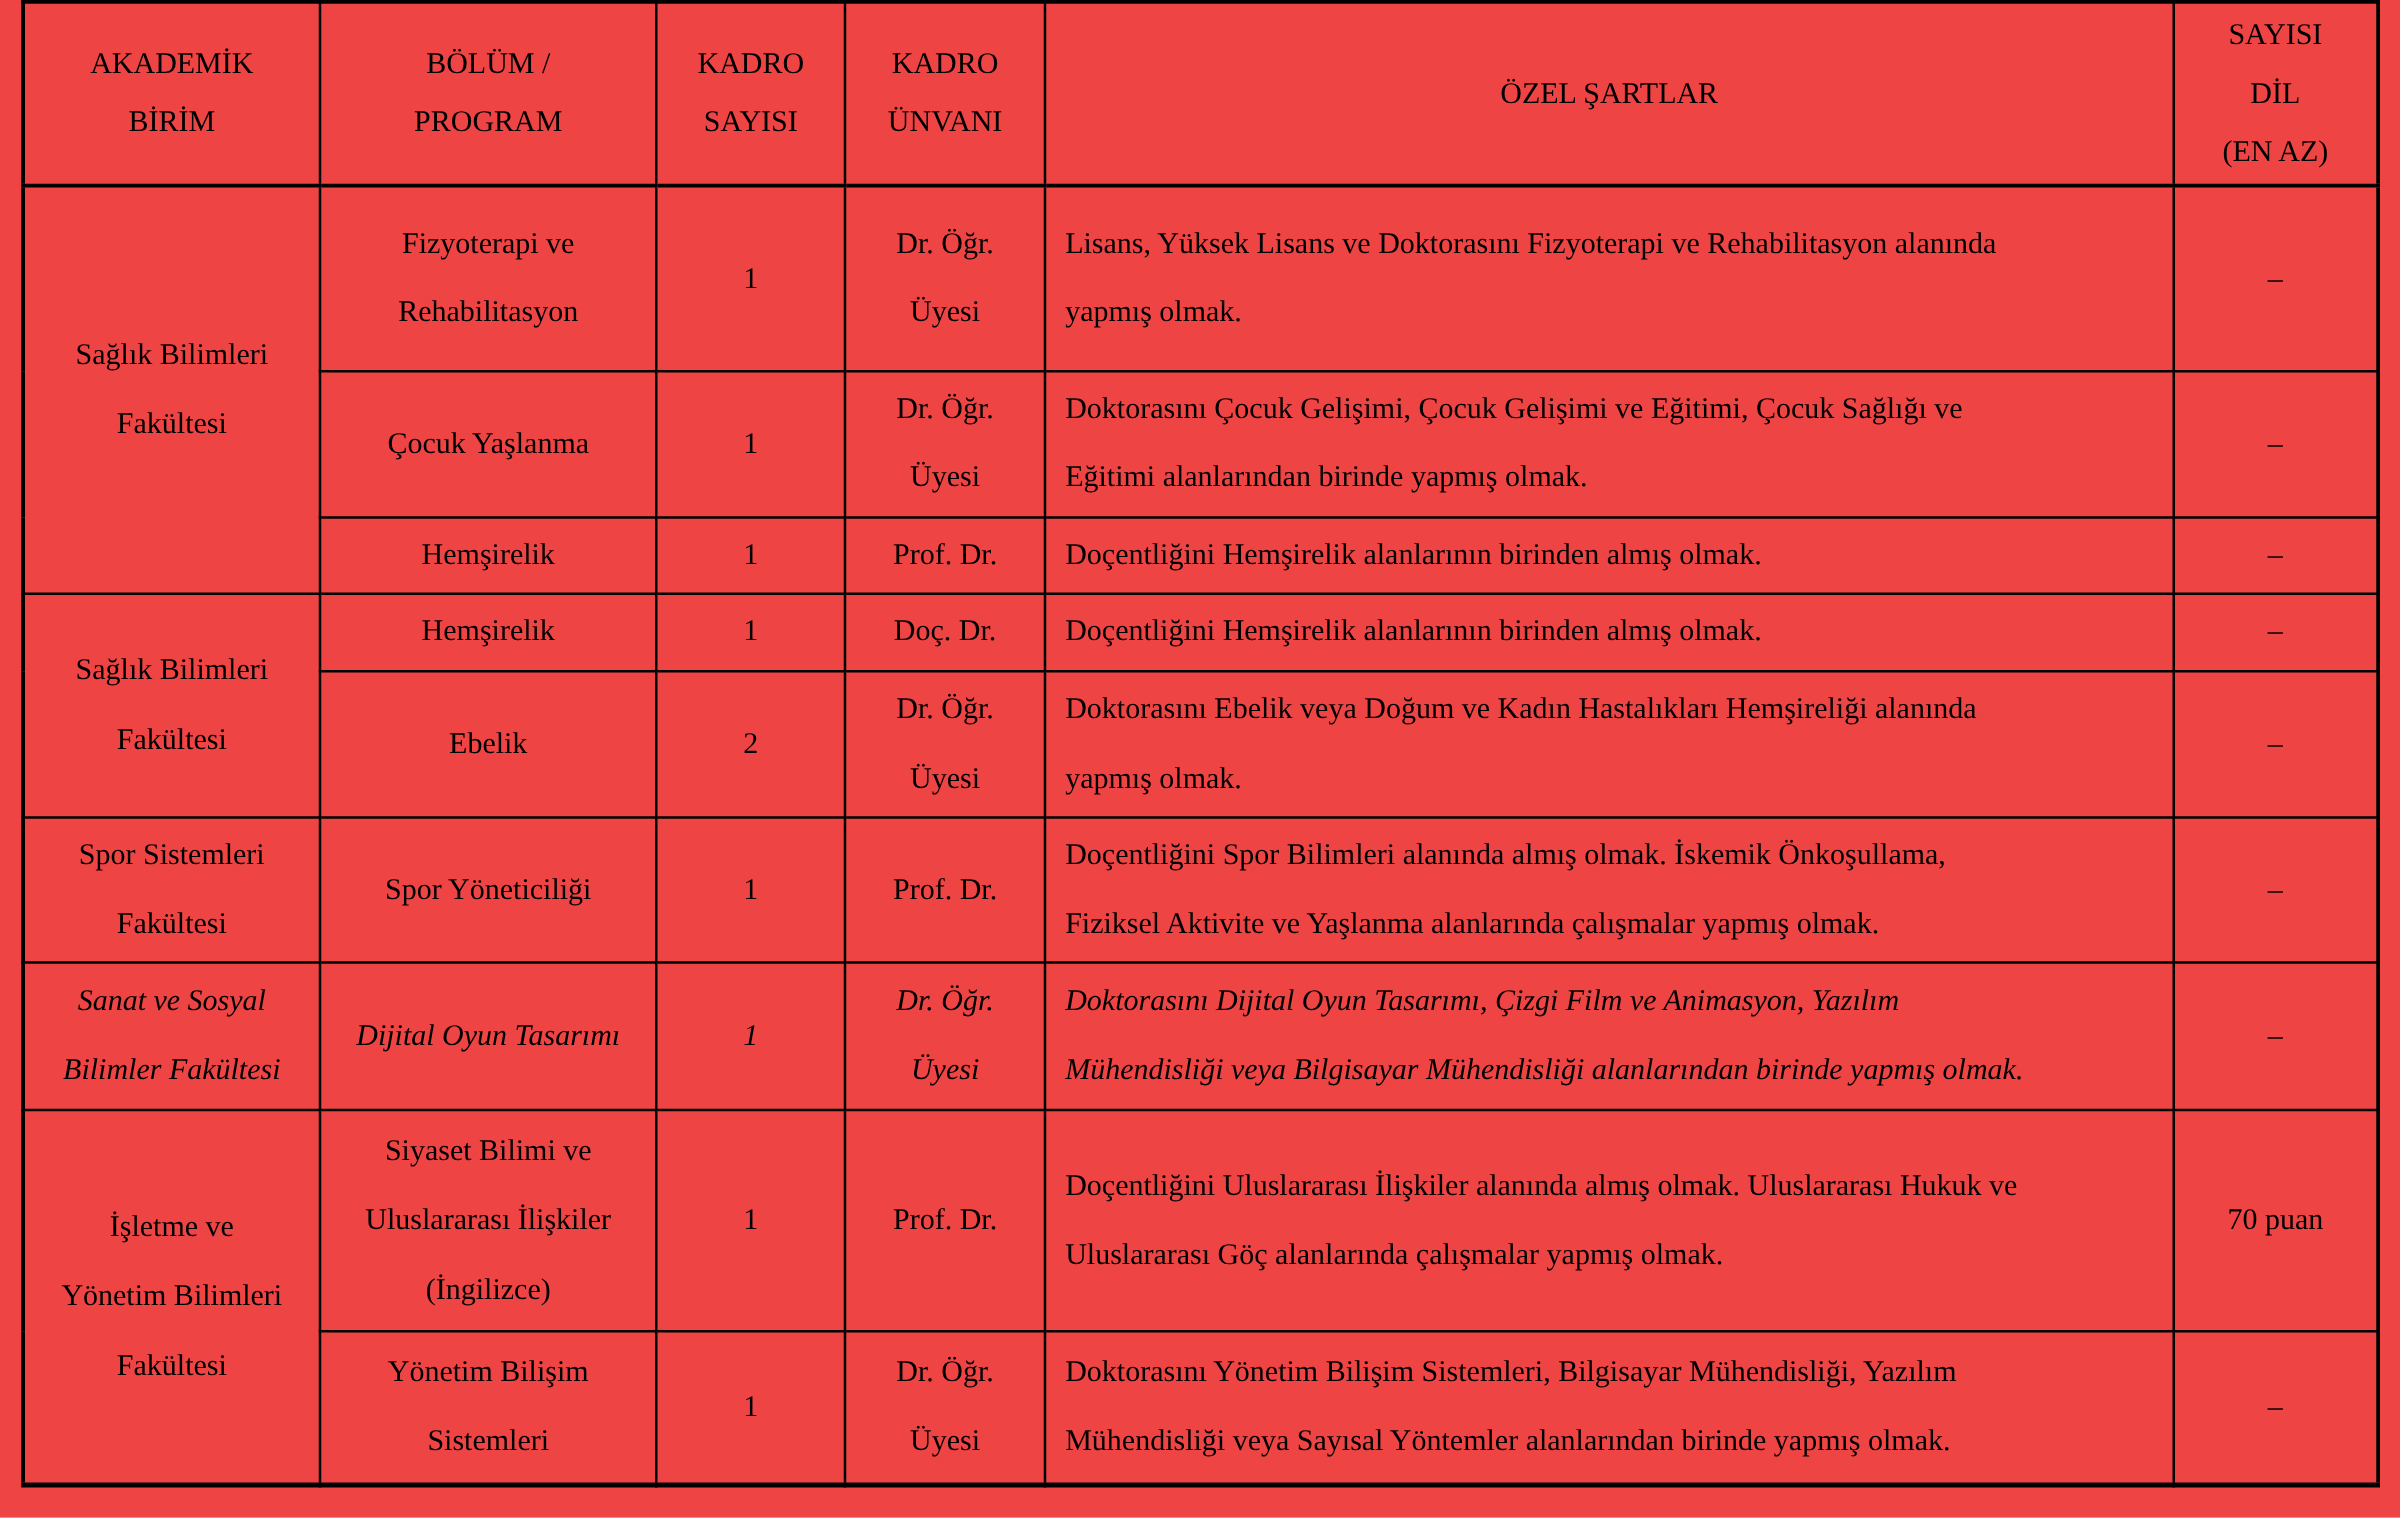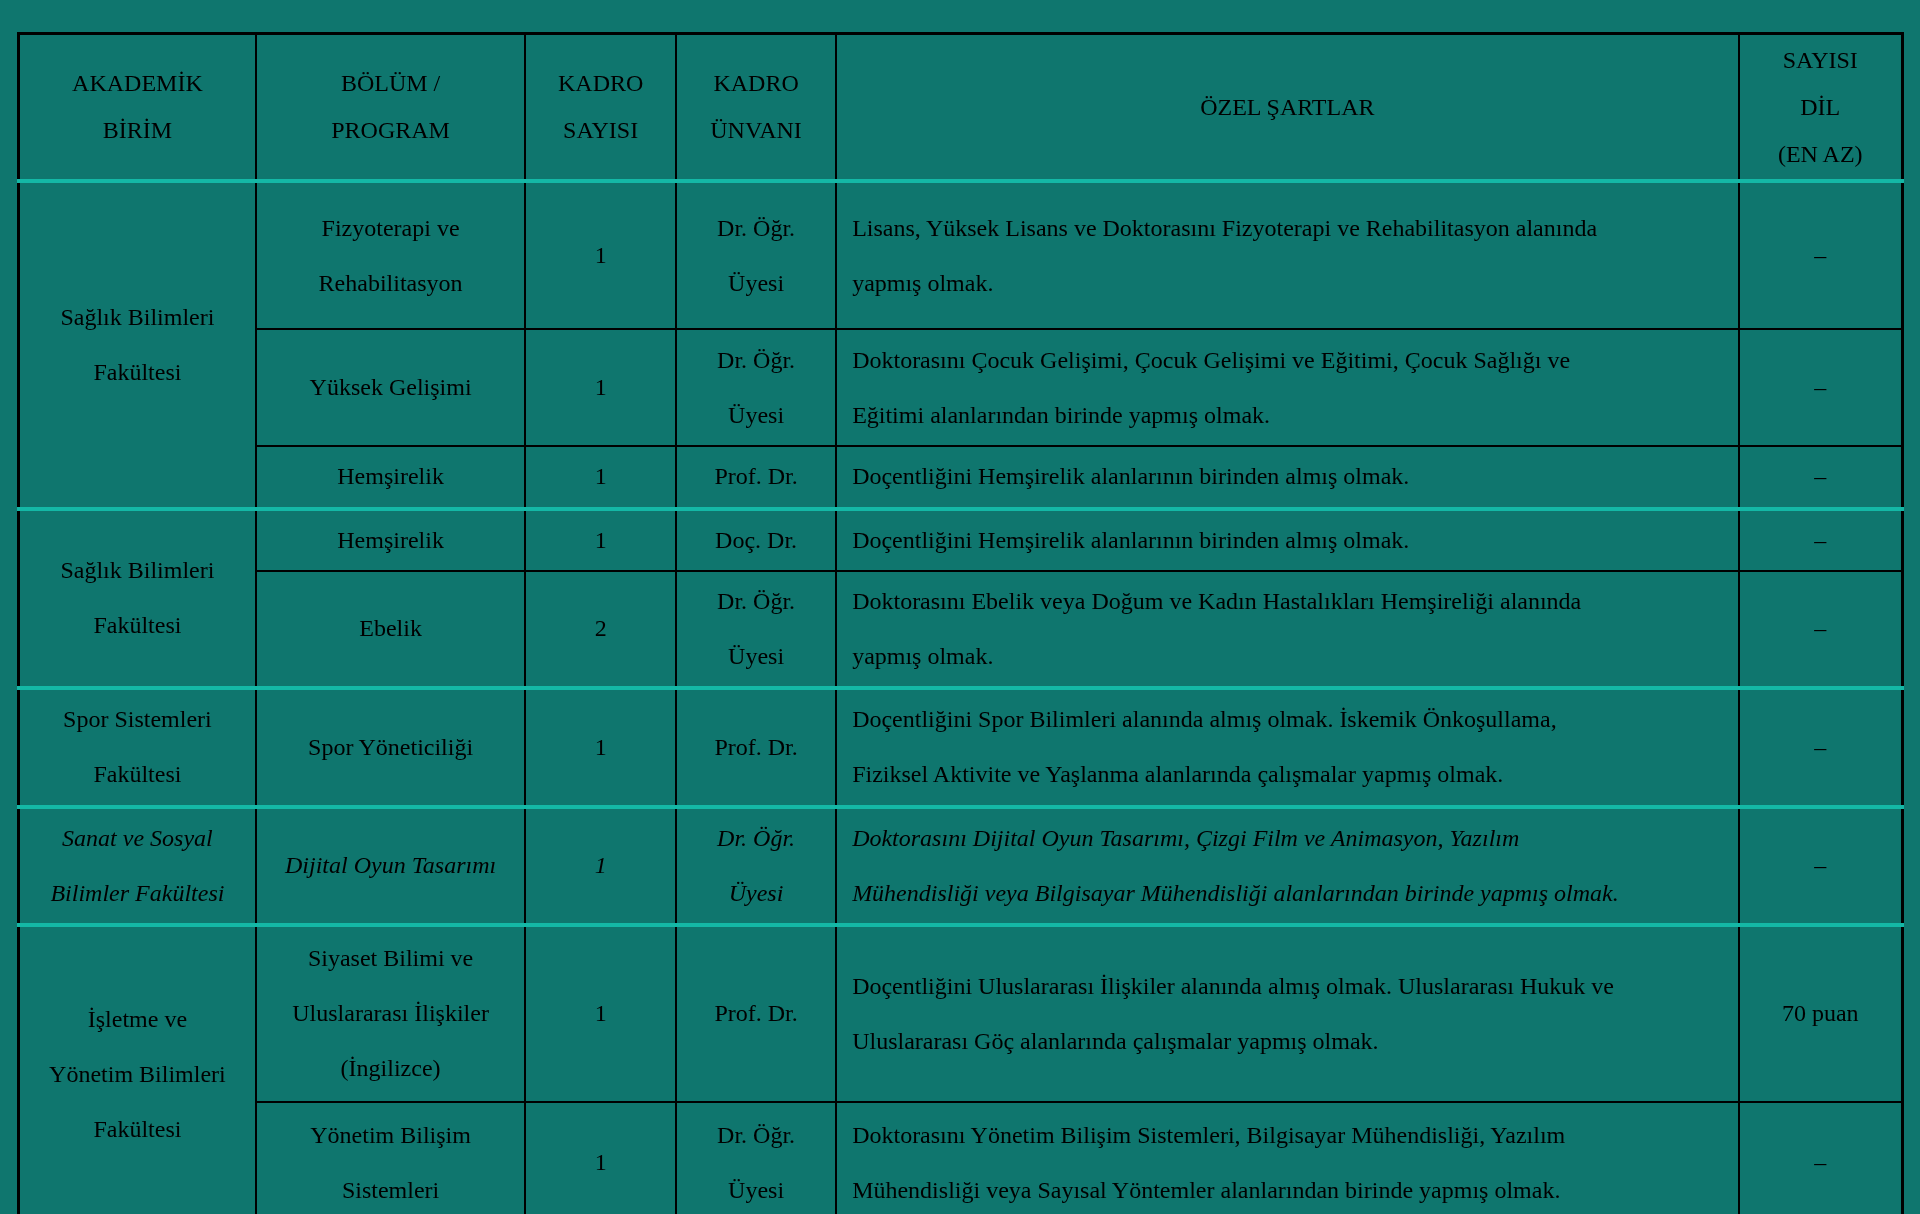--- a/index.html
+++ b/index.html
@@ -7,22 +7,22 @@
     padding: 0;
     background: #ffffff;
     width: 1920px;
     height: 1214px;
     overflow: hidden;
   }
   .page {
     box-sizing: border-box;
     width: 1920px;
     height: 1214px;
-    padding: 32px 16px 18px 17px;
-    background: #0f766e;
+    padding: 0 16px 18px 17px;
+    background: #ef4444;
   }
   table.kadro-table {
     width: 100%;
     border-collapse: collapse;
     table-layout: fixed;
     font-family: "Liberation Serif", "DejaVu Serif", serif;
     font-size: 24px;
     color: #000000;
     border: 3px solid #000000;
     border-bottom-width: 4px;
@@ -43,21 +43,21 @@
     line-height: 2.3;
     font-weight: normal;
     padding: 2px 6px;
     overflow: hidden;
   }
   .kadro-table thead th {
     line-height: 1.95;
     border-bottom: 3px solid #000000;
   }
   .kadro-table tr.group-start td {
-    border-top: 4px solid #14b8a6;
+    border-top: 1px solid #14b8a6;
   }
   .kadro-table td.c-sartlar {
     text-align: left;
     padding-left: 15px;
     padding-right: 6px;
   }
 </style>
 </head>
 <body>
 
@@ -95,21 +95,21 @@
         <td class="c-bolum">Fizyoterapi ve
 Rehabilitasyon</td>
         <td class="c-sayi">1</td>
         <td class="c-unvan">Dr. Öğr.
 Üyesi</td>
         <td class="c-sartlar">Lisans, Yüksek Lisans ve Doktorasını Fizyoterapi ve Rehabilitasyon alanında
 yapmış olmak.</td>
         <td class="c-dil">–</td>
       </tr>
       <tr style="height:117px;">
-        <td class="c-bolum">Yüksek Gelişimi</td>
+        <td class="c-bolum">Çocuk Yaşlanma</td>
         <td class="c-sayi">1</td>
         <td class="c-unvan">Dr. Öğr.
 Üyesi</td>
         <td class="c-sartlar">Doktorasını Çocuk Gelişimi, Çocuk Gelişimi ve Eğitimi, Çocuk Sağlığı ve
 Eğitimi alanlarından birinde yapmış olmak.</td>
         <td class="c-dil">–</td>
       </tr>
       <tr style="height:58px;">
         <td class="c-bolum">Hemşirelik</td>
         <td class="c-sayi">1</td>

